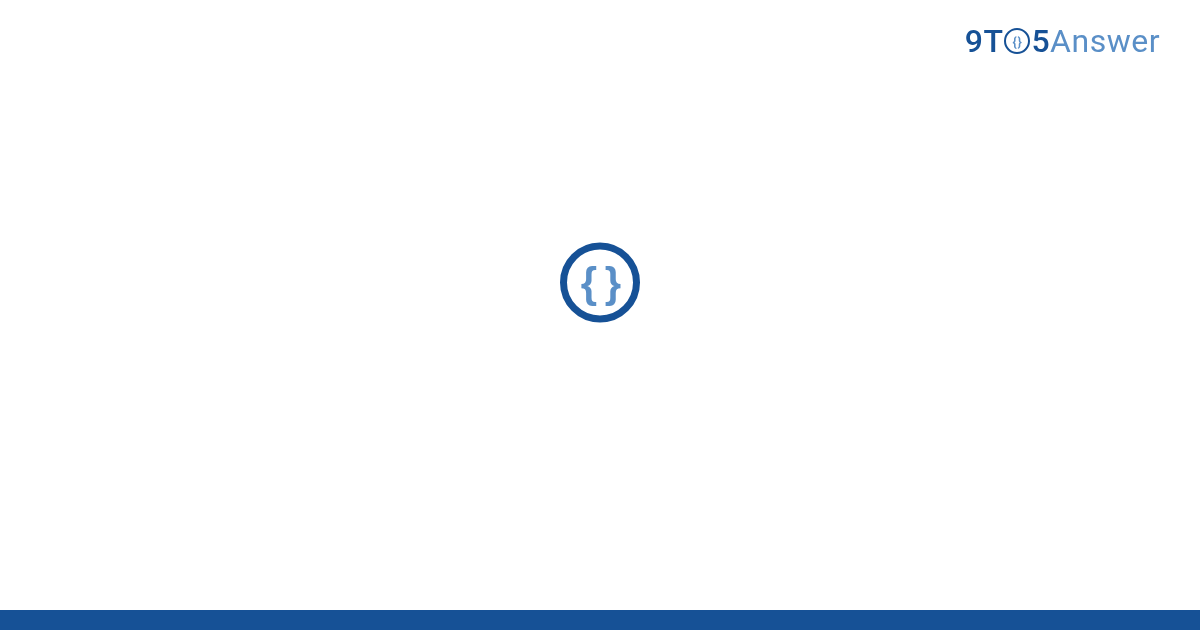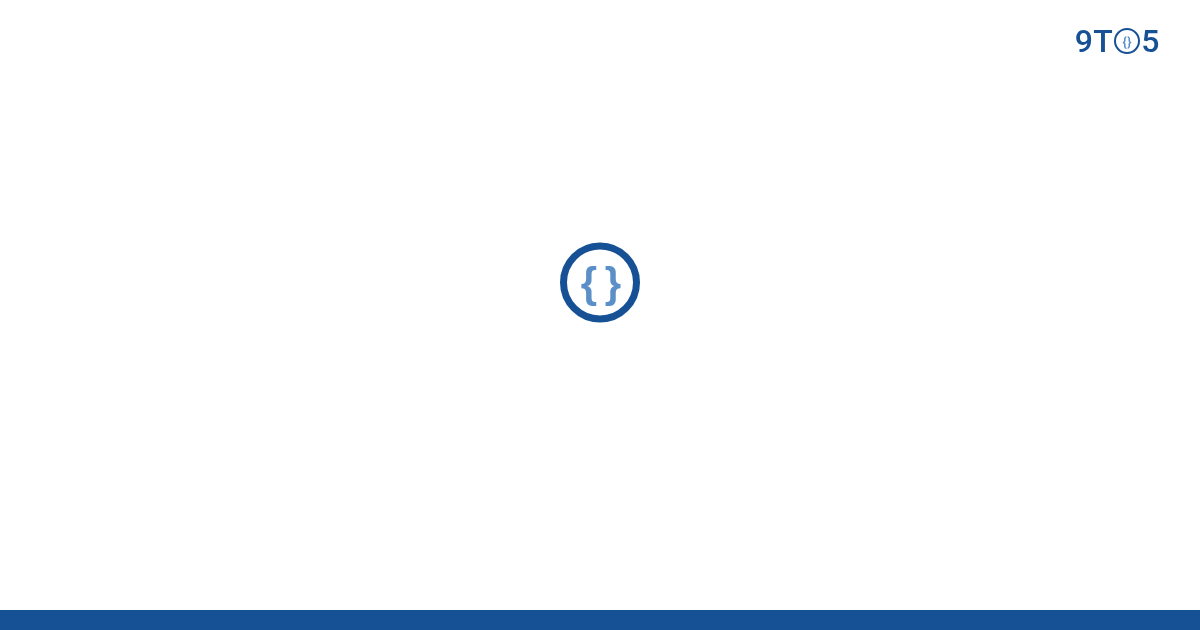--- a/index.html
+++ b/index.html
@@ -107,20 +107,21 @@
 <body>
 
 <div class="logo">
   <span class="logo-9t">9T</span>
   <span class="logo-o-wrapper">
     <span class="logo-o-circle">
       <span class="logo-o-inner">{}</span>
     </span>
   </span>
   <span class="logo-5">5</span>
+  <span class="logo-answer">Answer</span>
 </div>
 
 <div class="center-content">
   <div class="braces-icon">
     <span class="braces-text">{ }</span>
   </div>
 </div>
 
 <div class="footer-bar"></div>
 

